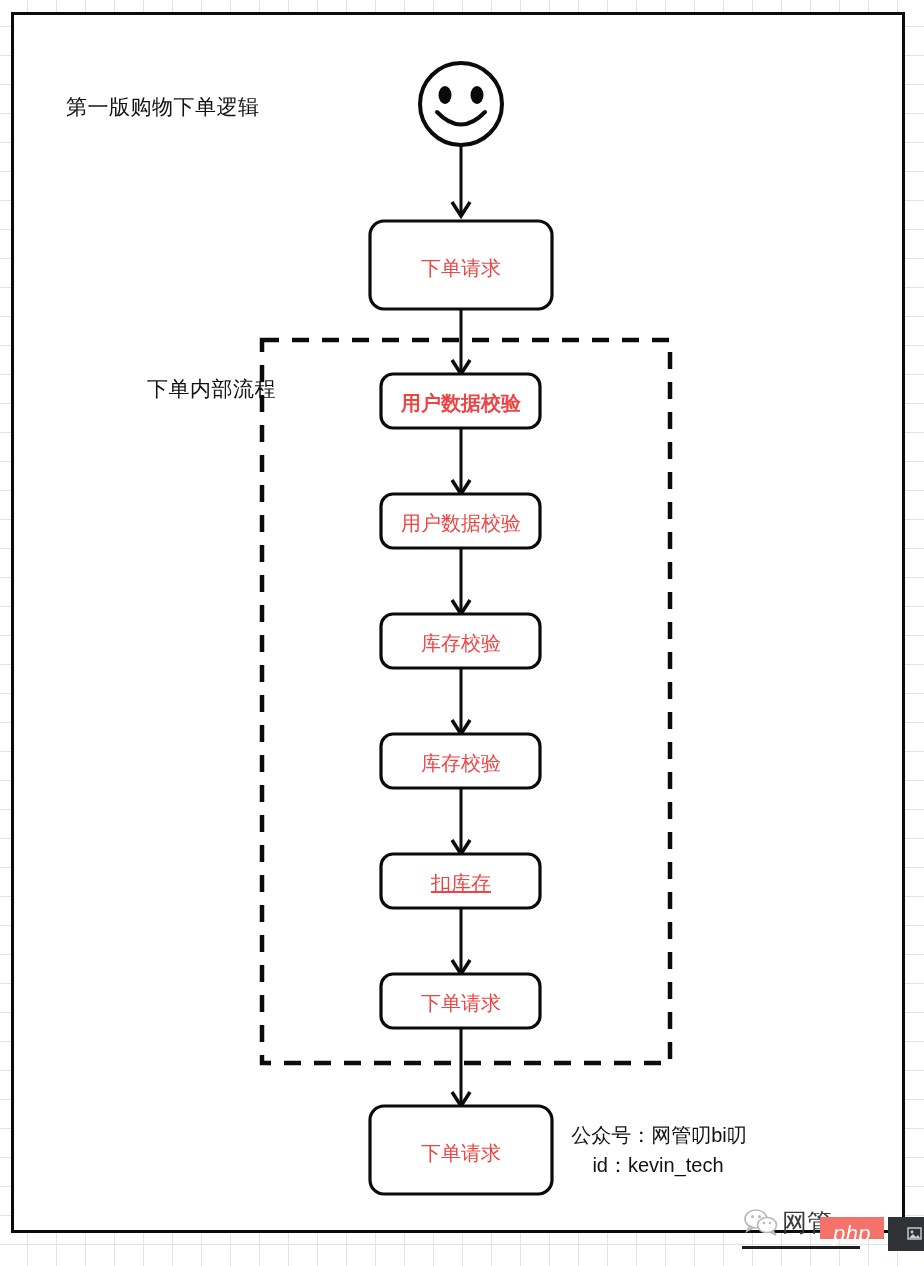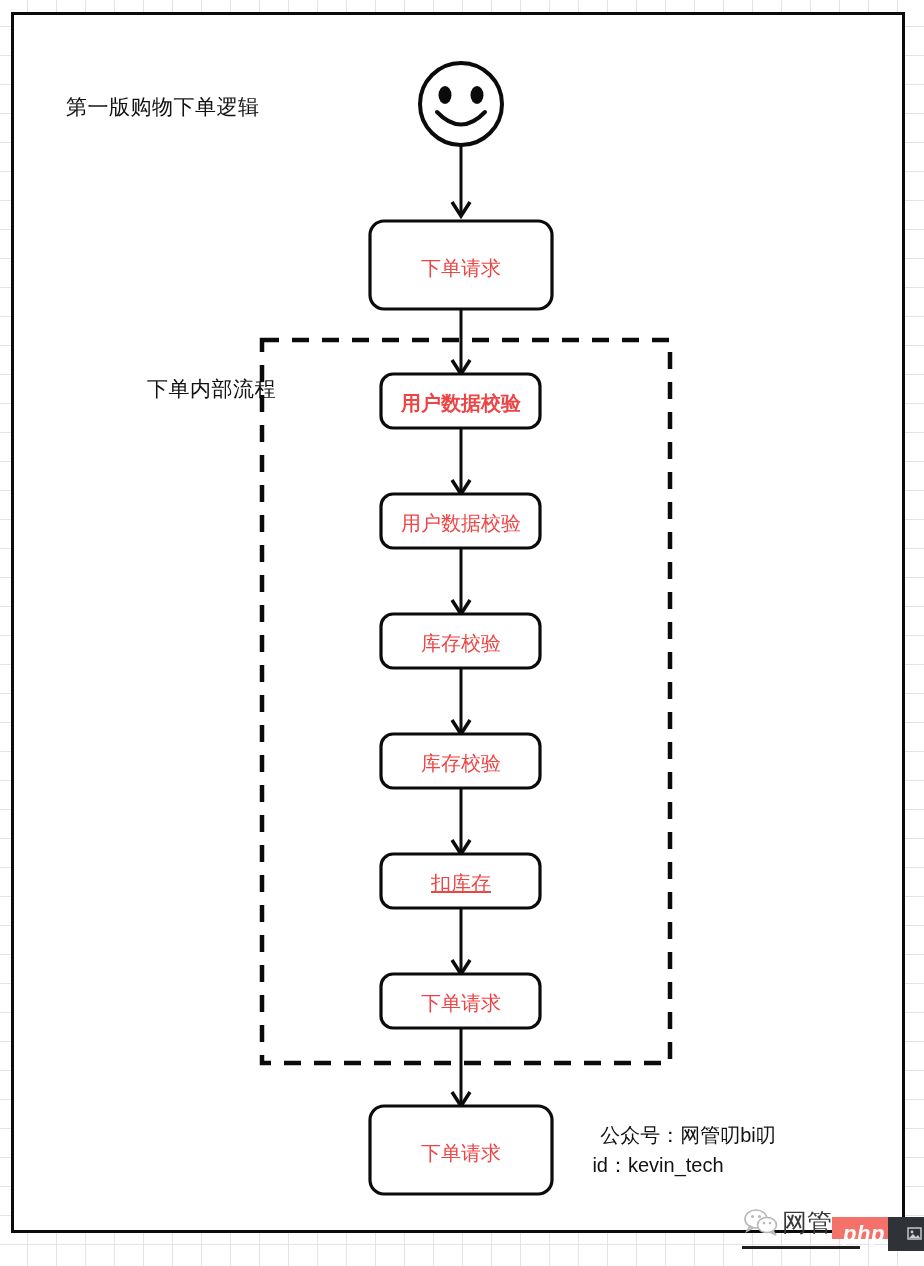--- a/index.html
+++ b/index.html
@@ -67,21 +67,21 @@
     text-align: center;
     font-size: 20px;
     color: #ef4444;
     white-space: nowrap;
   }
   #footer-line-1, #footer-line-2 {
     font-size: 20px;
     text-align: center;
     width: 230px;
   }
-  #footer-line-1 { left: 573px; top: 1122px; }
+  #footer-line-1 { left: 544px; top: 1122px; }
   #footer-line-2 { left: 543px; top: 1152px; }
 
   
   #watermark {
     position: absolute;
     left: 742px;
     top: 1203px;
     width: 182px;
     height: 48px;
   }
@@ -103,25 +103,24 @@
   #php-badge {
     position: absolute;
     left: 78px;
     top: 14px;
     width: 64px;
     height: 22px;
     background: #f4726a;
     color: #ffffff;
     font-style: italic;
     font-size: 22px;
-    font-weight: 700;
+    font-weight: 400;
     line-height: 34px;
     text-align: center;
     letter-spacing: 0.5px;
-    margin-left: 12px;
   }
   #watermark-dark-block {
     position: absolute;
     left: 146px;
     top: 14px;
     width: 38px;
     height: 34px;
     background: #2f3338;
   }
   #watermark-dark-block-icon {

